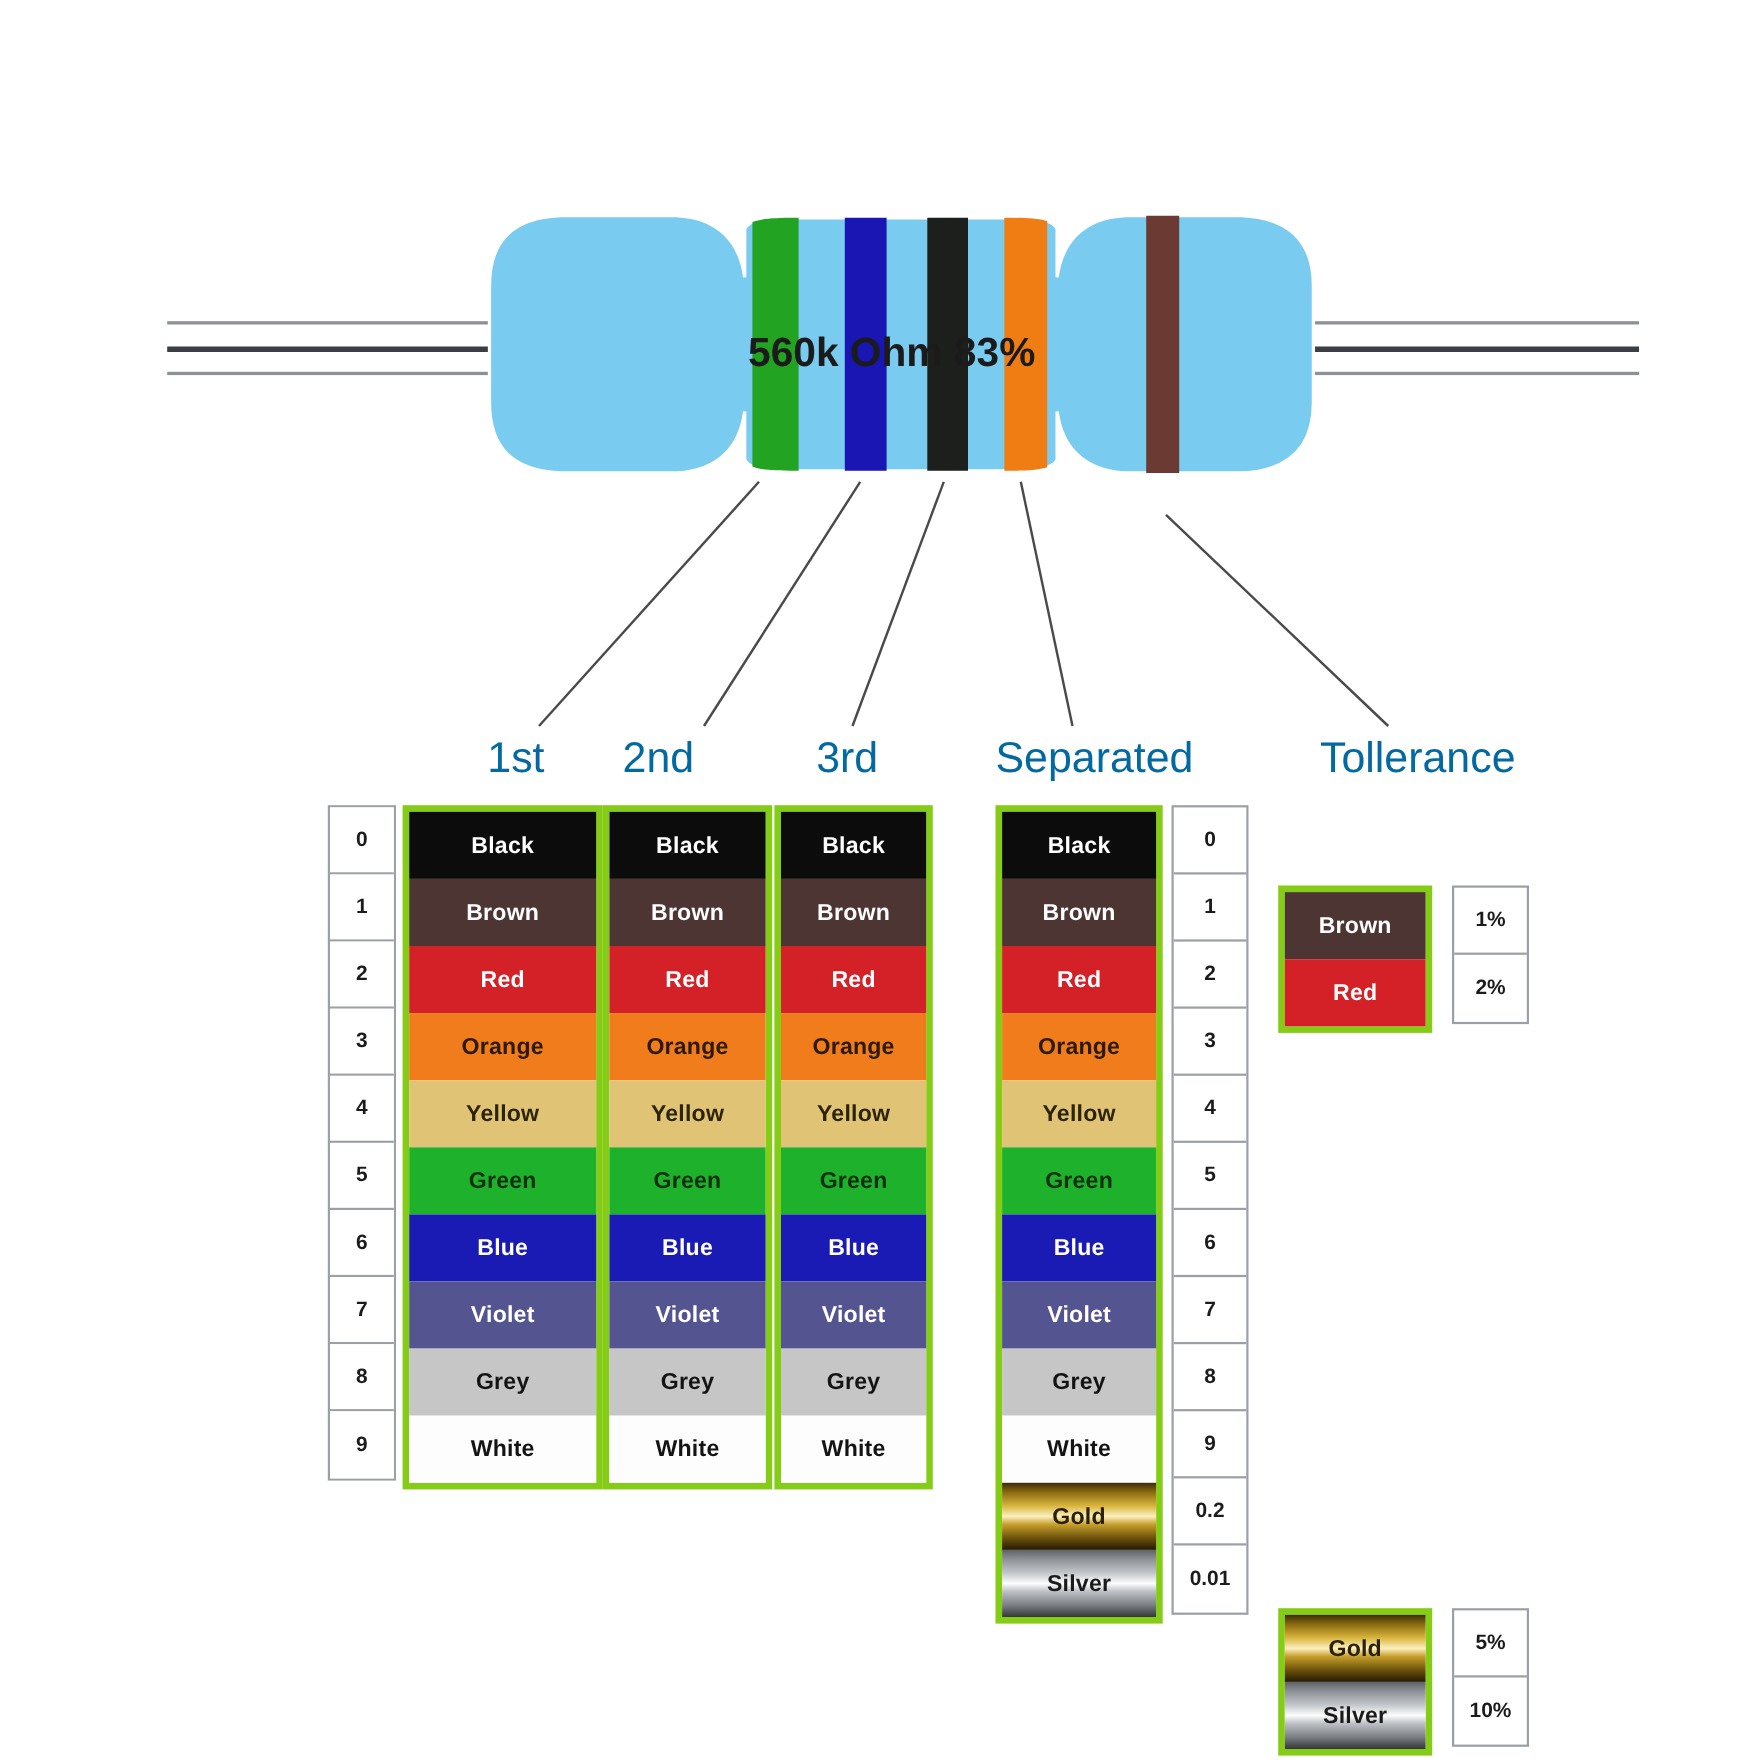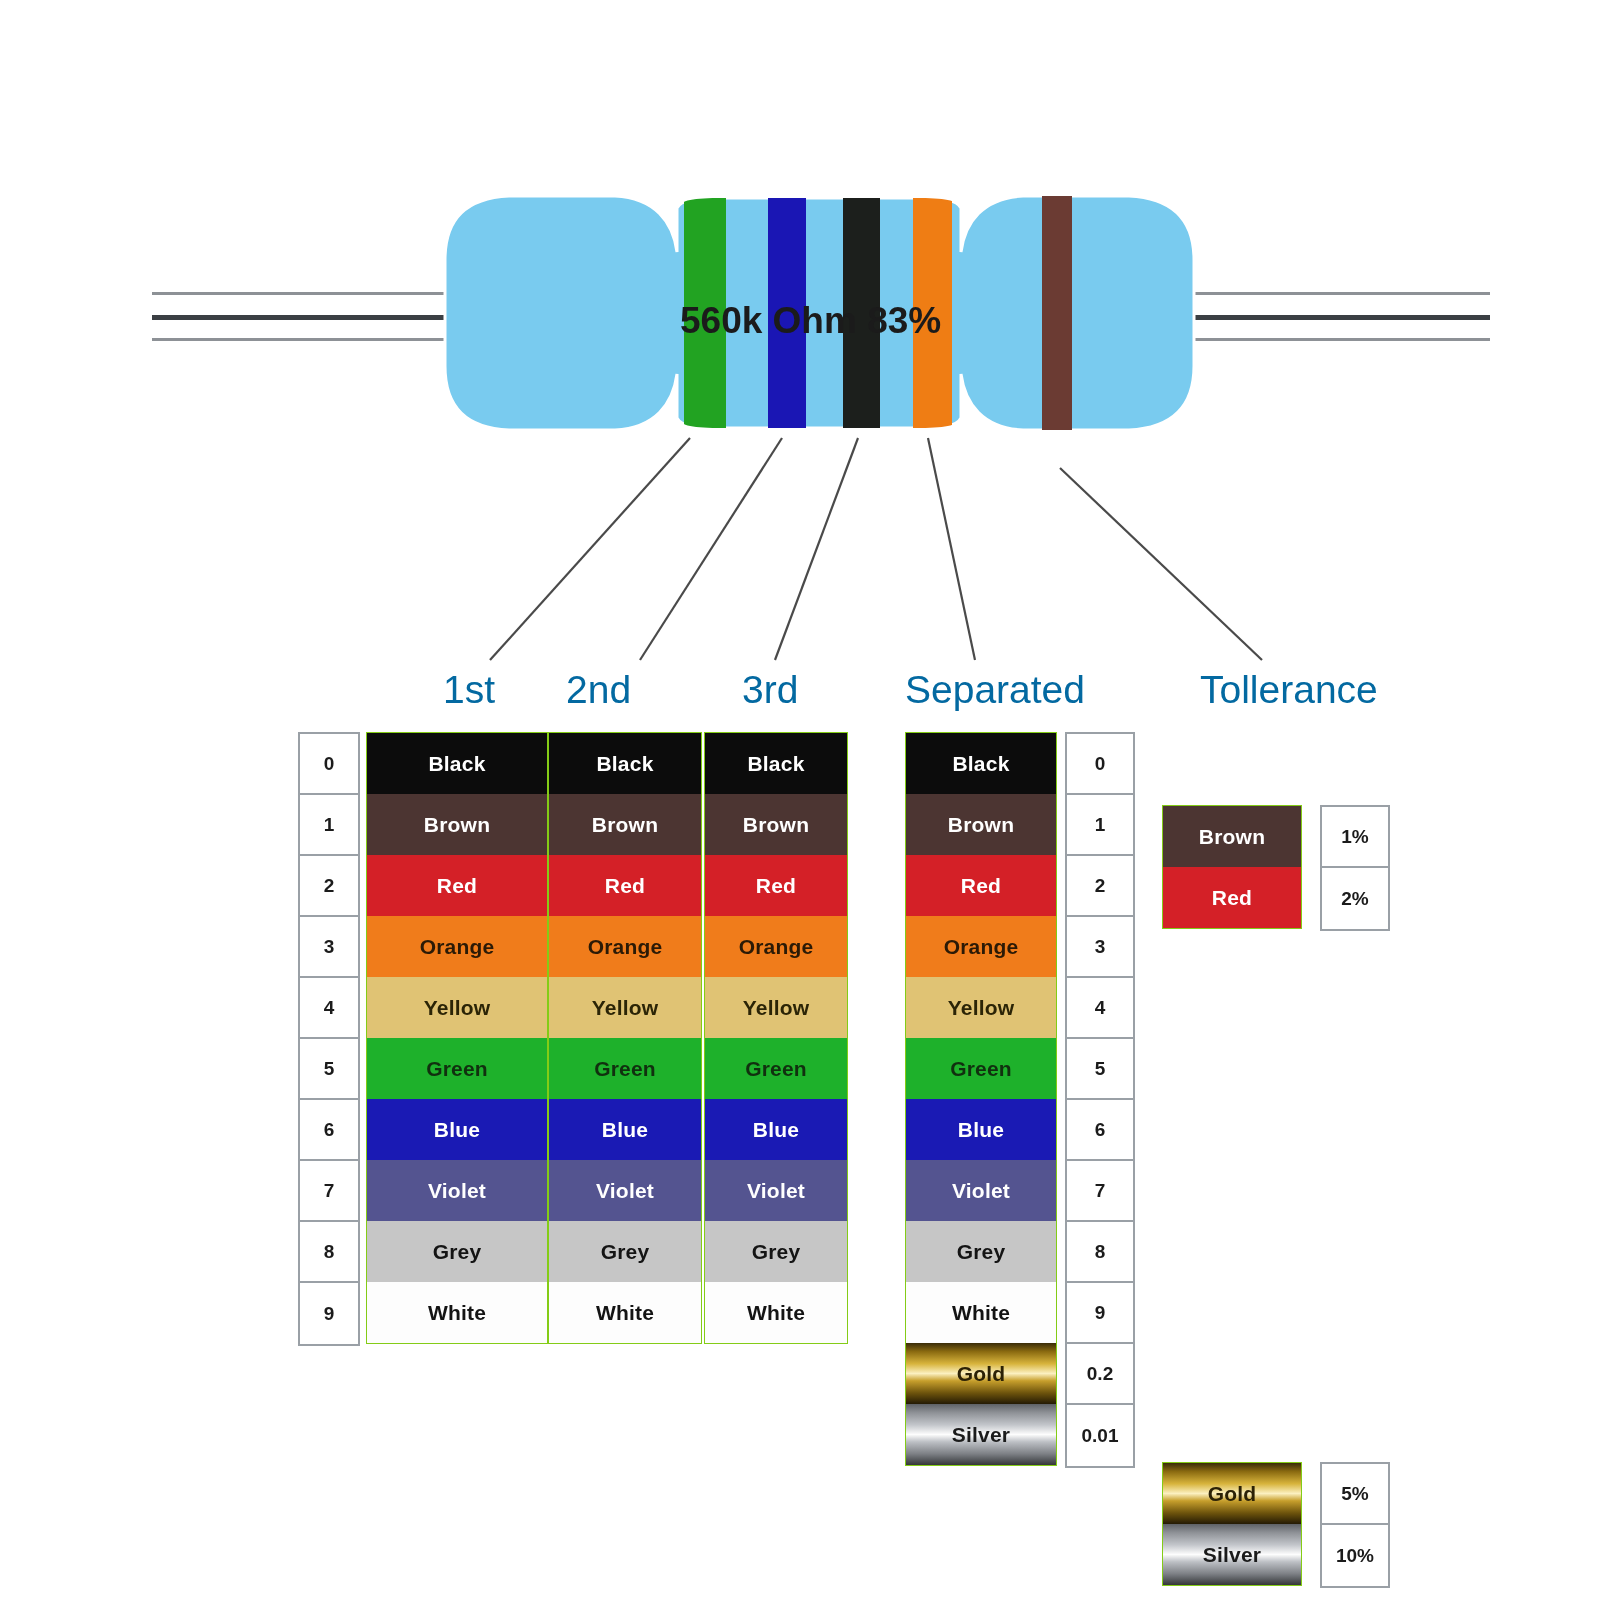--- a/index.html
+++ b/index.html
@@ -61,21 +61,21 @@
   .digit-col { border: 2px solid #9aa0a6; background: #fff; }
   .digit-cell {
     height: 61px;
     border-bottom: 2px solid #9aa0a6;
     display: flex; align-items: center; justify-content: center;
     font-size: 19px; font-weight: 700; color: #1b1b1b;
     background: #ffffff;
   }
   .digit-cell:last-child { border-bottom: none; }
 
-  .color-col { border: 1px solid #84cc16; }
+  .color-col { border: 6px solid #84cc16; }
   .color-cell {
     height: 61px;
     display: flex; align-items: center; justify-content: center;
     font-size: 21px; font-weight: 700;
     letter-spacing: 0.2px;
   }
 
   .mini-col { border: 2px solid #9aa0a6; background: #fff; }
   .mini-cell {
     height: 61px;

